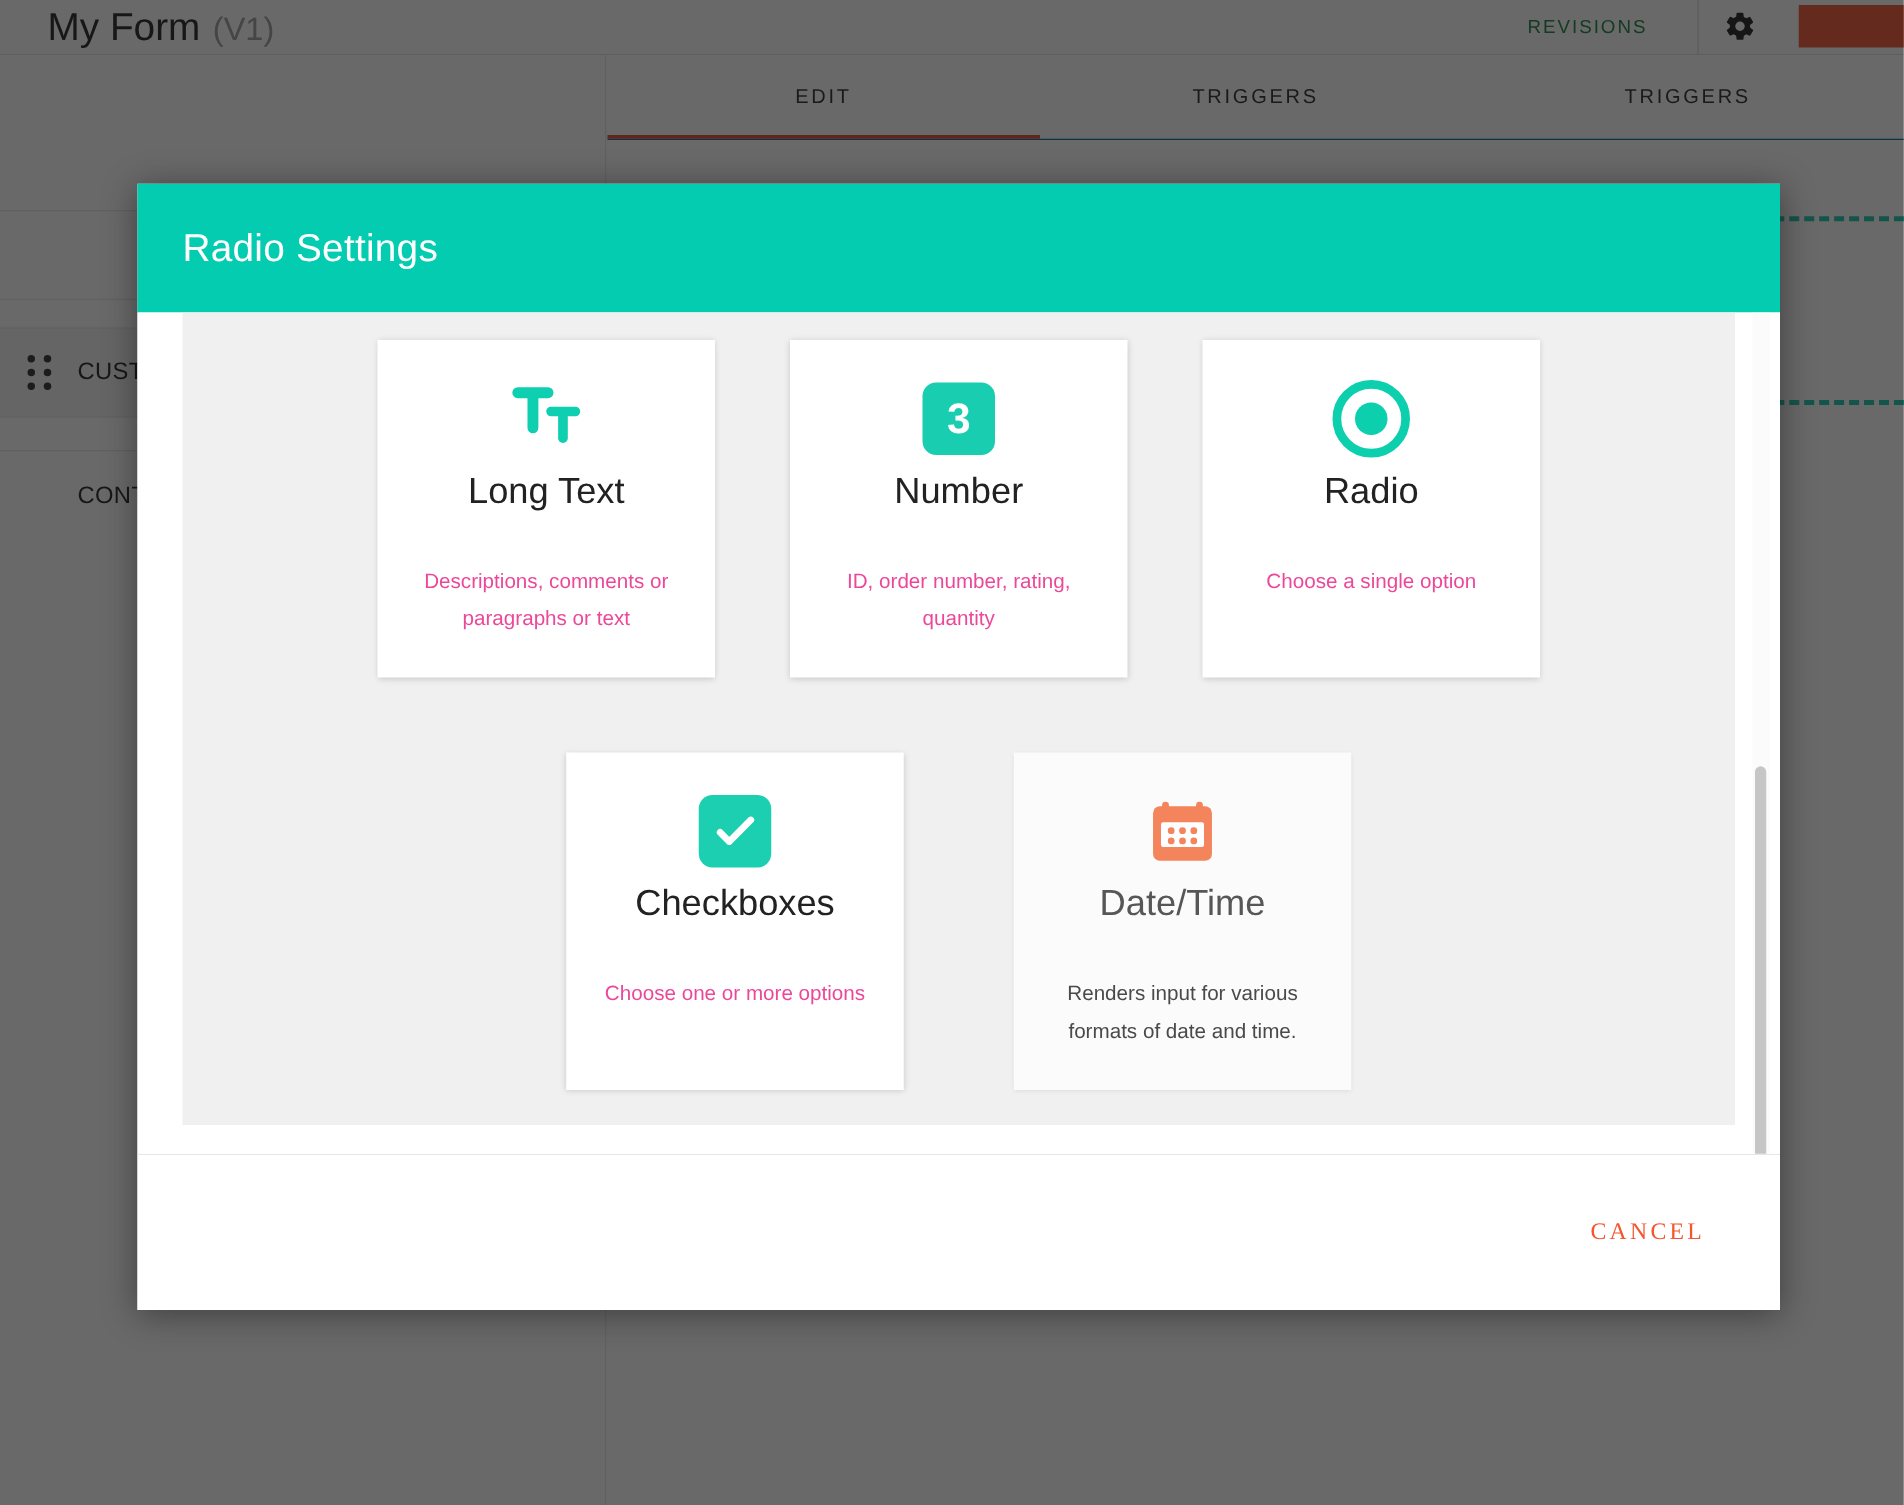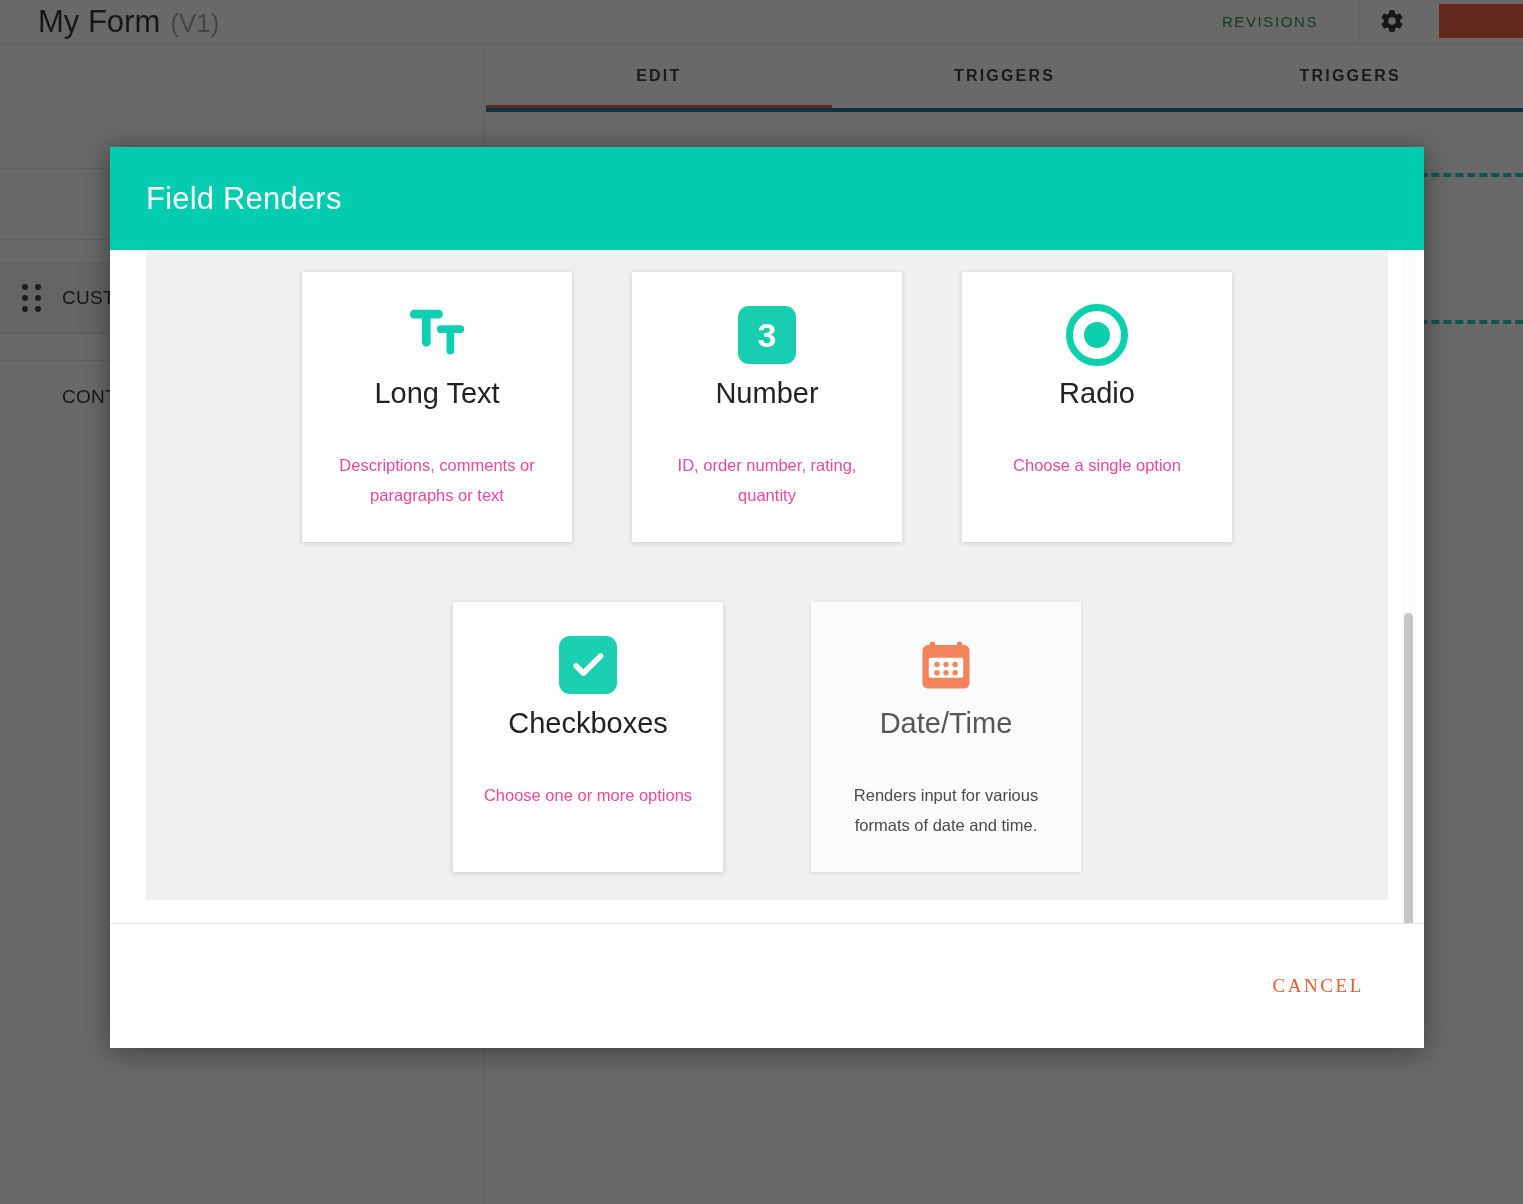--- a/index.html
+++ b/index.html
@@ -78,22 +78,22 @@
   .dots6 i { width: 6px; height: 6px; border-radius: 50%; background: #2b2b2b; display:block; }
   .elem-label { flex: 1; }
 
   
   .canvas-area {
     position: absolute; left: 486px; top: 112px; right: 0; bottom: 0;
     background: #ffffff;
   }
   .tabbar {
     position: absolute; left: 486px; top: 44px; right: 0; height: 68px;
-    background: #ffffff; border-bottom: 4px solid #0369a1;
-    display: flex; align-items: center; font-weight: bold;
+    background: #ffffff; border-bottom: 1px solid #0369a1;
+    display: flex; align-items: center;
   }
   .tab {
     flex: 1; text-align: center; font-size: 16px; letter-spacing: 2.2px;
     color: #262626; position: relative; height: 100%;
     display: flex; align-items: center; justify-content: center;
   }
   .tab.active::after {
     content: ""; position: absolute; left: 0; right: 0; bottom: 0;
     height: 3px; background: #e2472a;
   }
@@ -285,21 +285,21 @@
     <div class="dashline dash1"></div>
     <div class="dashline dash2"></div>
   </div>
 </div>
 
 <div id="dim-overlay"></div>
 
 <div id="modal">
 
   <div class="modal-header">
-    <span class="modal-title">Field Renders</span>
+    <span class="modal-title">Radio Settings</span>
   </div>
 
   <div class="modal-body">
     <div class="body-scroll">
       <div class="grid-panel">
 
         <div class="card-row row1">
 
           <div class="field-card">
             <div class="card-icon icon-tt">

